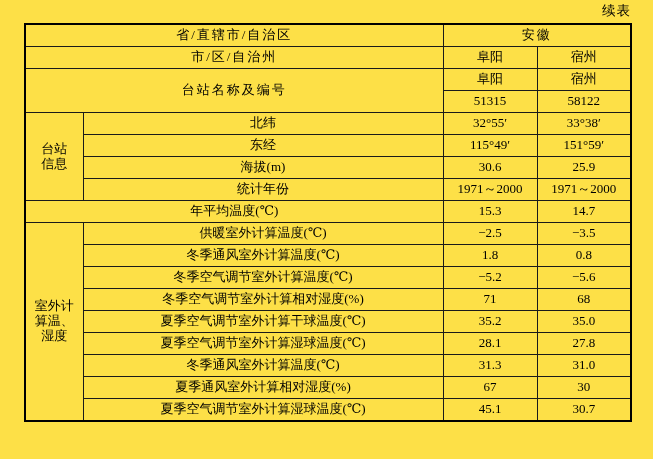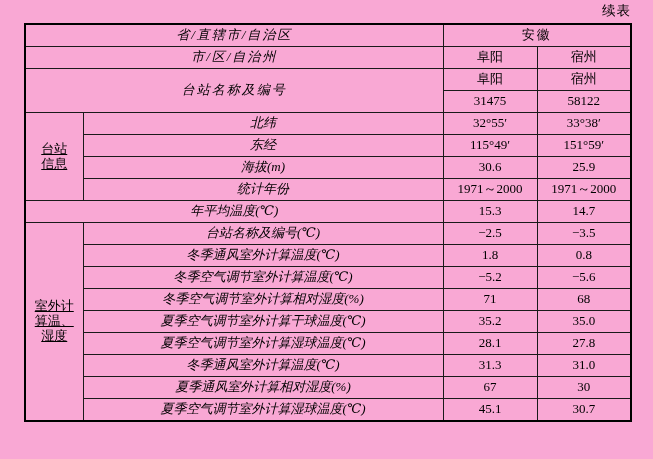--- a/index.html
+++ b/index.html
@@ -11,21 +11,21 @@
     width: 653px;
     height: 459px;
     font-family: "Liberation Serif", "DejaVu Serif", serif;
     color: #000;
     overflow: hidden;
   }
   .page {
     position: relative;
     width: 653px;
     height: 459px;
-    background: #f9a8d4;
+    background: #fde047;
   }
   .continued {
     position: absolute;
     right: 22px;
     top: 2px;
     font-size: 13.5px;
     letter-spacing: 1px;
   }
   table.tbl {
     position: absolute;
@@ -44,26 +44,24 @@
     height: 21px;
     line-height: 1.15;
     white-space: nowrap;
   }
   
   table.tbl {
     border: 2px solid #000;
   }
   td.lbl {
     font-size: 13px;
-    font-style: italic;
   }
   td.sidehead {
     font-size: 13px;
     line-height: 1.25;
-    text-decoration: underline;
   }
   td.num {
     font-size: 13px;
     font-family: "Liberation Serif", "DejaVu Serif", serif;
   }
   td.val-head {
     font-size: 13px;
   }
   .col-a { width: 58px; }
   .col-b { width: 360px; }
@@ -97,21 +95,21 @@
         <td class="val-head">阜阳</td>
         <td class="val-head">宿州</td>
       </tr>
 
       <tr>
         <td class="lbl sp1" colspan="2" rowspan="2">台站名称及编号</td>
         <td class="val-head">阜阳</td>
         <td class="val-head">宿州</td>
       </tr>
       <tr>
-        <td class="num">31475</td>
+        <td class="num">51315</td>
         <td class="num">58122</td>
       </tr>
 
       <tr>
         <td class="sidehead" rowspan="4">
           <div>台站</div>
           <div>信息</div>
         </td>
         <td class="lbl">北纬</td>
         <td class="num">32°55′</td>
@@ -138,21 +136,21 @@
         <td class="num">15.3</td>
         <td class="num">14.7</td>
       </tr>
 
       <tr>
         <td class="sidehead" rowspan="9">
           <div>室外计</div>
           <div>算温、</div>
           <div>湿度</div>
         </td>
-        <td class="lbl">台站名称及编号(℃)</td>
+        <td class="lbl">供暖室外计算温度(℃)</td>
         <td class="num">−2.5</td>
         <td class="num">−3.5</td>
       </tr>
       <tr>
         <td class="lbl">冬季通风室外计算温度(℃)</td>
         <td class="num">1.8</td>
         <td class="num">0.8</td>
       </tr>
       <tr>
         <td class="lbl">冬季空气调节室外计算温度(℃)</td>

